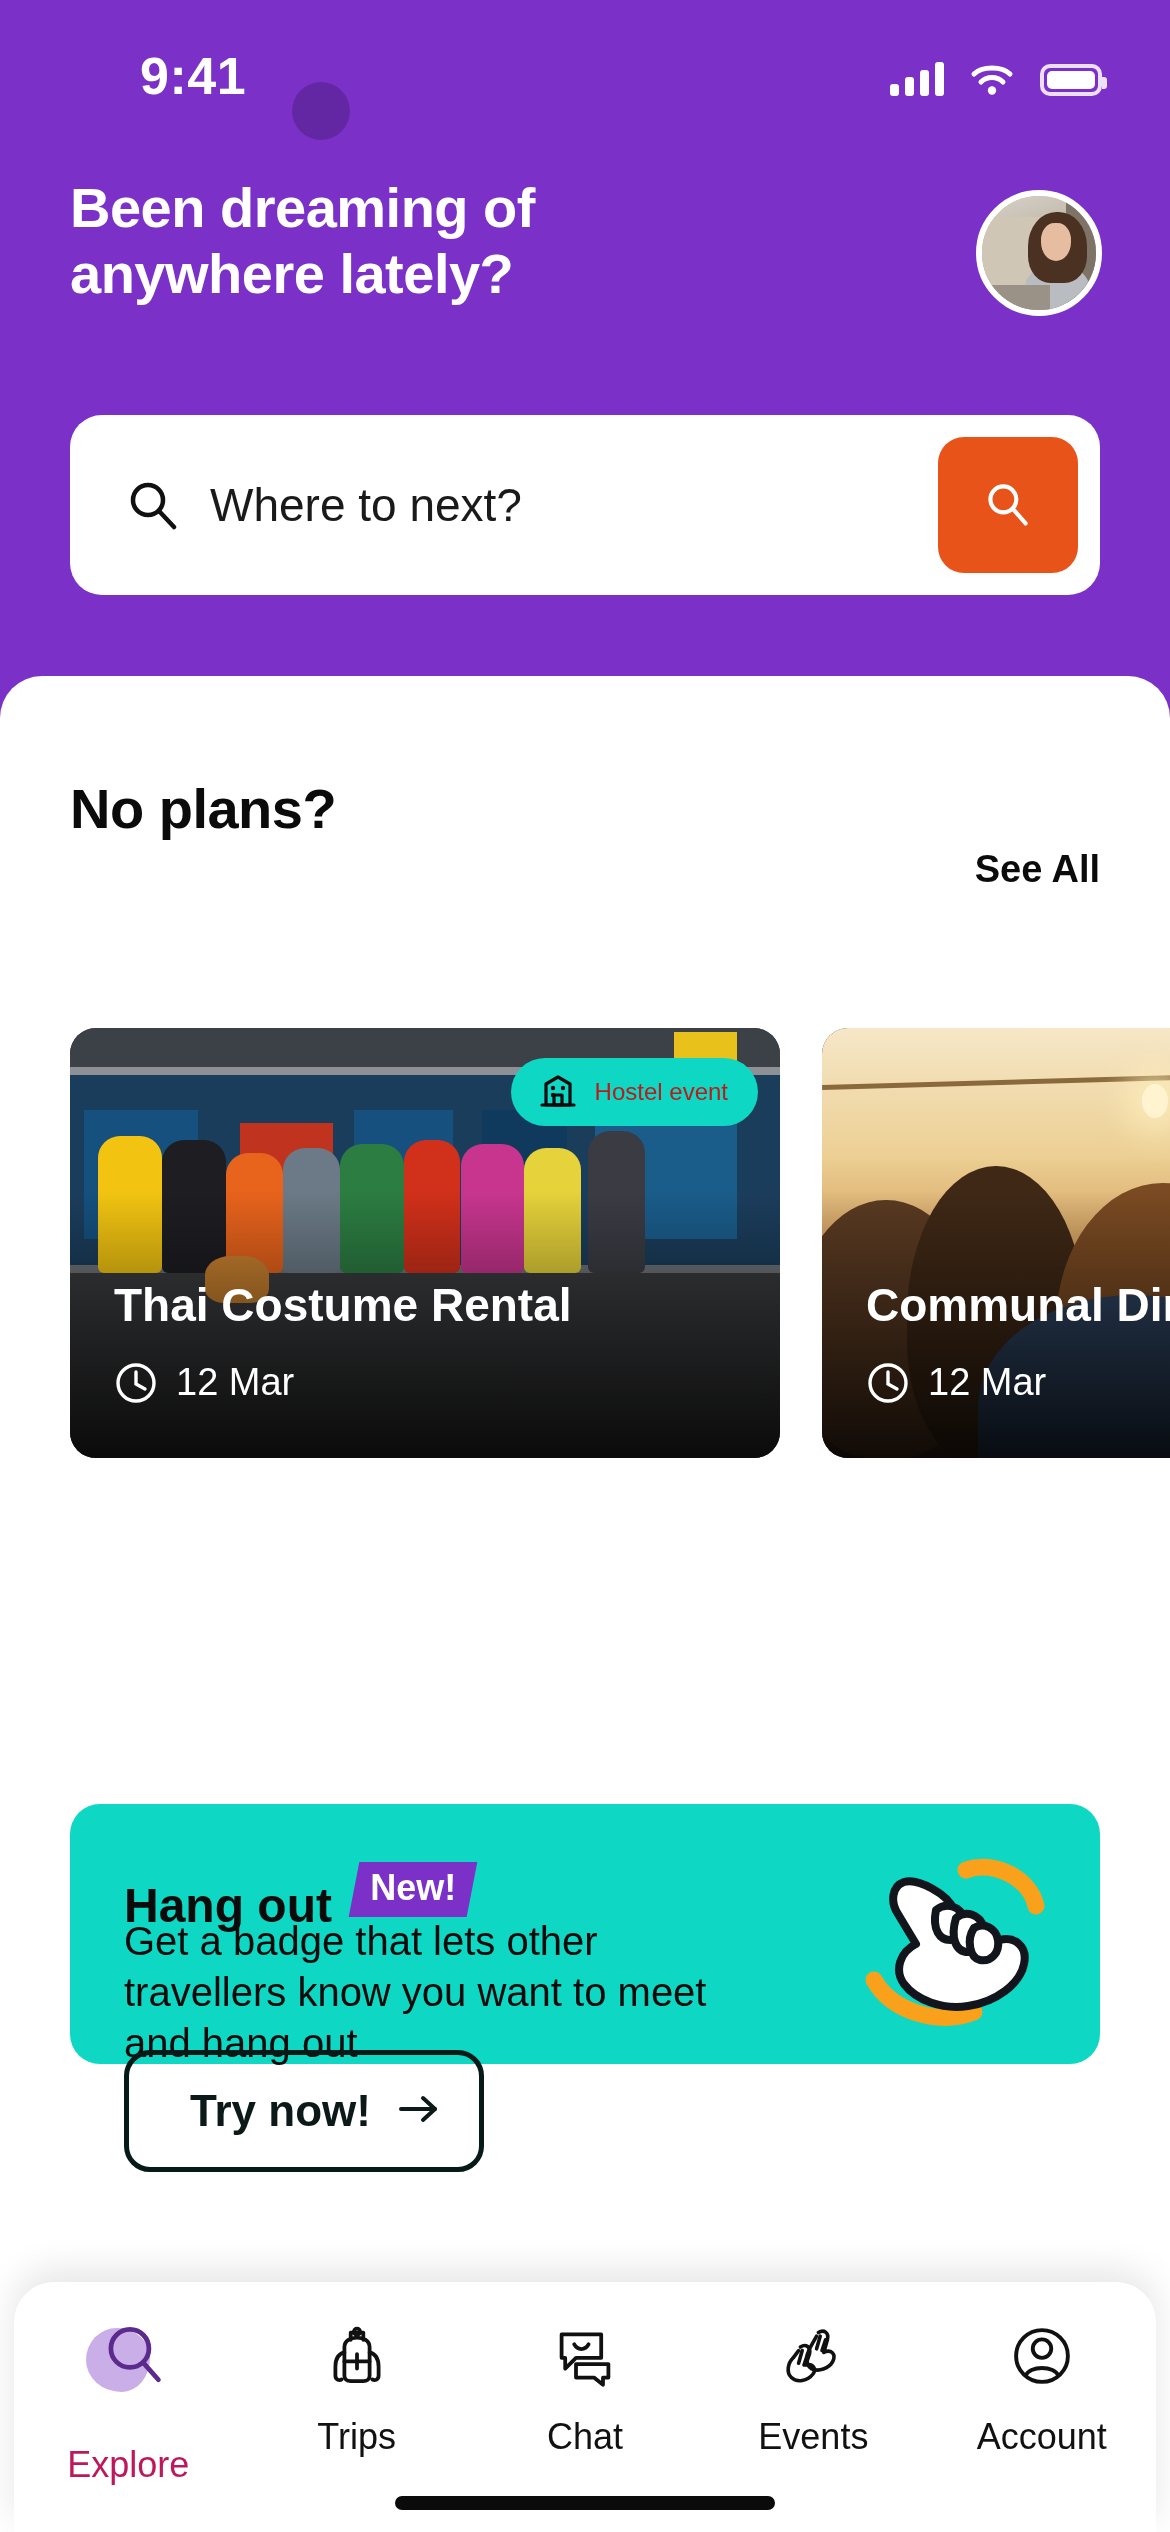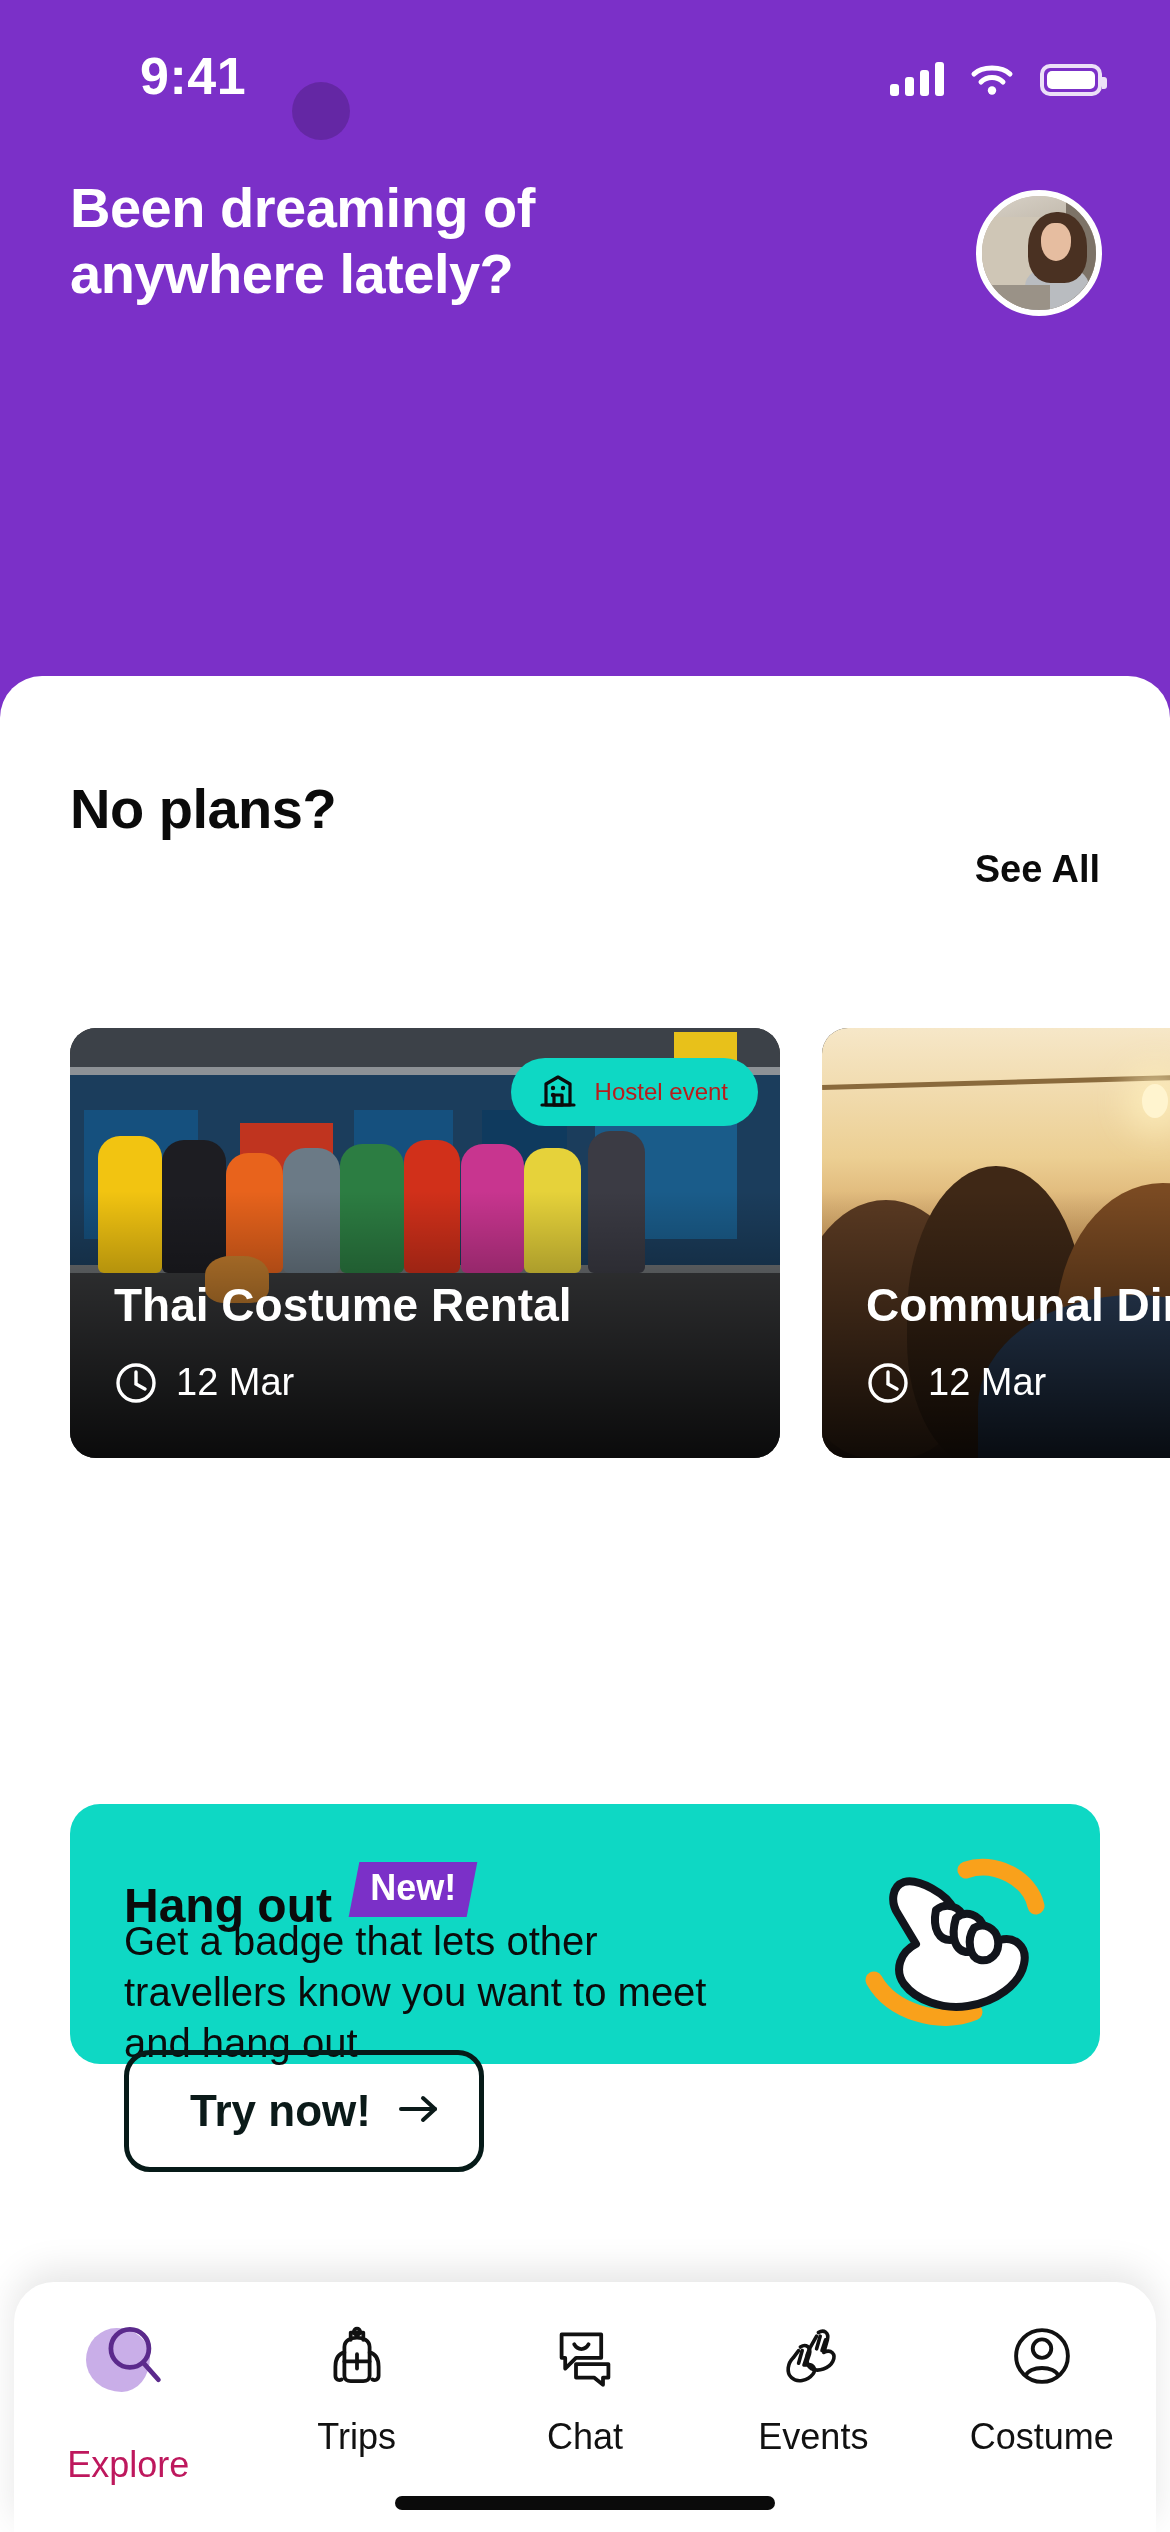--- a/index.html
+++ b/index.html
@@ -209,20 +209,37 @@
           <div class="wall"></div>
           <div class="wall2"></div>
         <div class="body"></div>
           <div class="hair"></div>
           <div class="face"></div>
           <div class="ground"></div>
       </div>
     </div>
   </div>
 
+  <div class="searchbar">
+    <span class="search-glass">
+      <svg viewBox="0 0 54 54" width="54" height="54">
+          <circle cx="22" cy="22" r="15" fill="none" stroke="#111" stroke-width="4.5"></circle>
+          <line x1="33" y1="33" x2="48" y2="49" stroke="#111" stroke-width="4.5" stroke-linecap="round"></line>
+        </svg>
+    </span>
+    <div class="search-placeholder">Where to next?</div>
+    <button class="search-btn">
+      <span>
+        <svg viewBox="0 0 54 54" width="50" height="50">
+            <circle cx="22" cy="22" r="14" fill="none" stroke="#fff" stroke-width="4.5"></circle>
+            <line x1="32.5" y1="32.5" x2="46" y2="48" stroke="#fff" stroke-width="4.5" stroke-linecap="round"></line>
+          </svg>
+      </span>
+    </button>
+  </div>
 
   <div class="sheet">
 
     <div class="section-head">
       <div class="section-title">No plans?</div>
       <div class="see-all">See All</div>
     </div>
 
     <div class="cards">
 
@@ -398,20 +415,20 @@
       <div class="navitem">
         <span class="navicon">
           <svg viewBox="0 0 80 80" width="74" height="74">
               <g fill="none" stroke="#111" stroke-width="4.2">
                 <circle cx="40" cy="40" r="28"></circle>
                 <circle cx="40" cy="32" r="10"></circle>
                 <path d="M22 62 C26 50, 54 50, 58 62"></path>
               </g>
             </svg>
         </span>
-        <span class="navlabel">Costume</span>
+        <span class="navlabel">Account</span>
       </div>
 
       <div class="homebar"></div>
     </div>
 
   </div>
 </div>
 
 </body></html>

